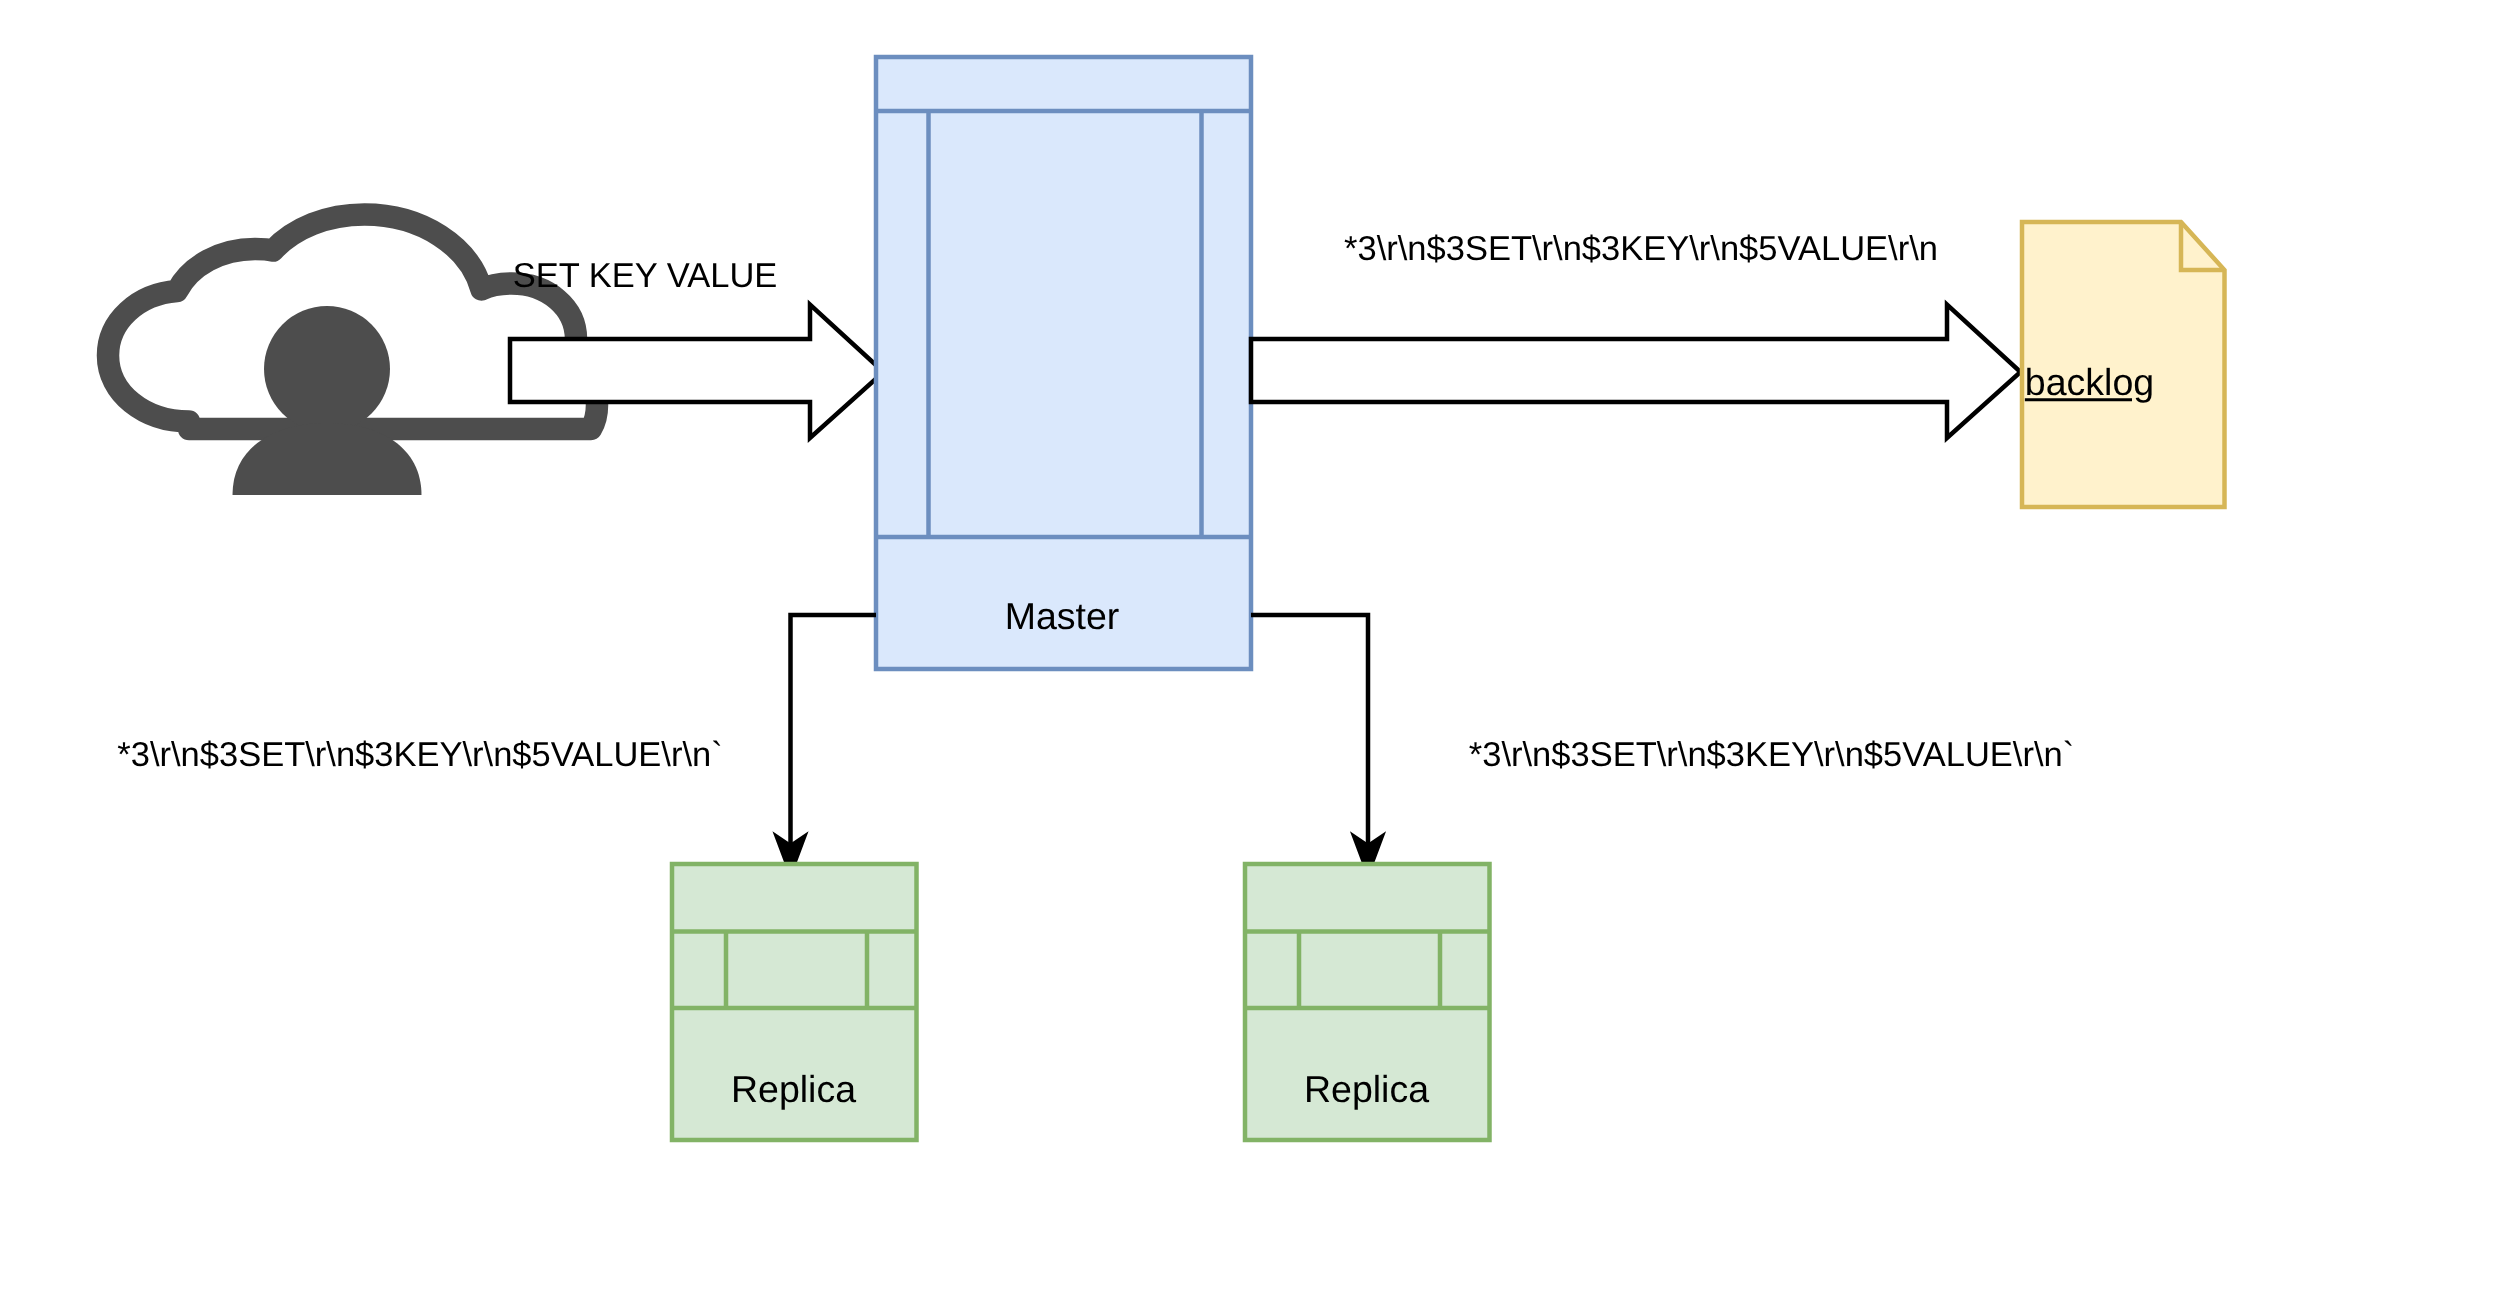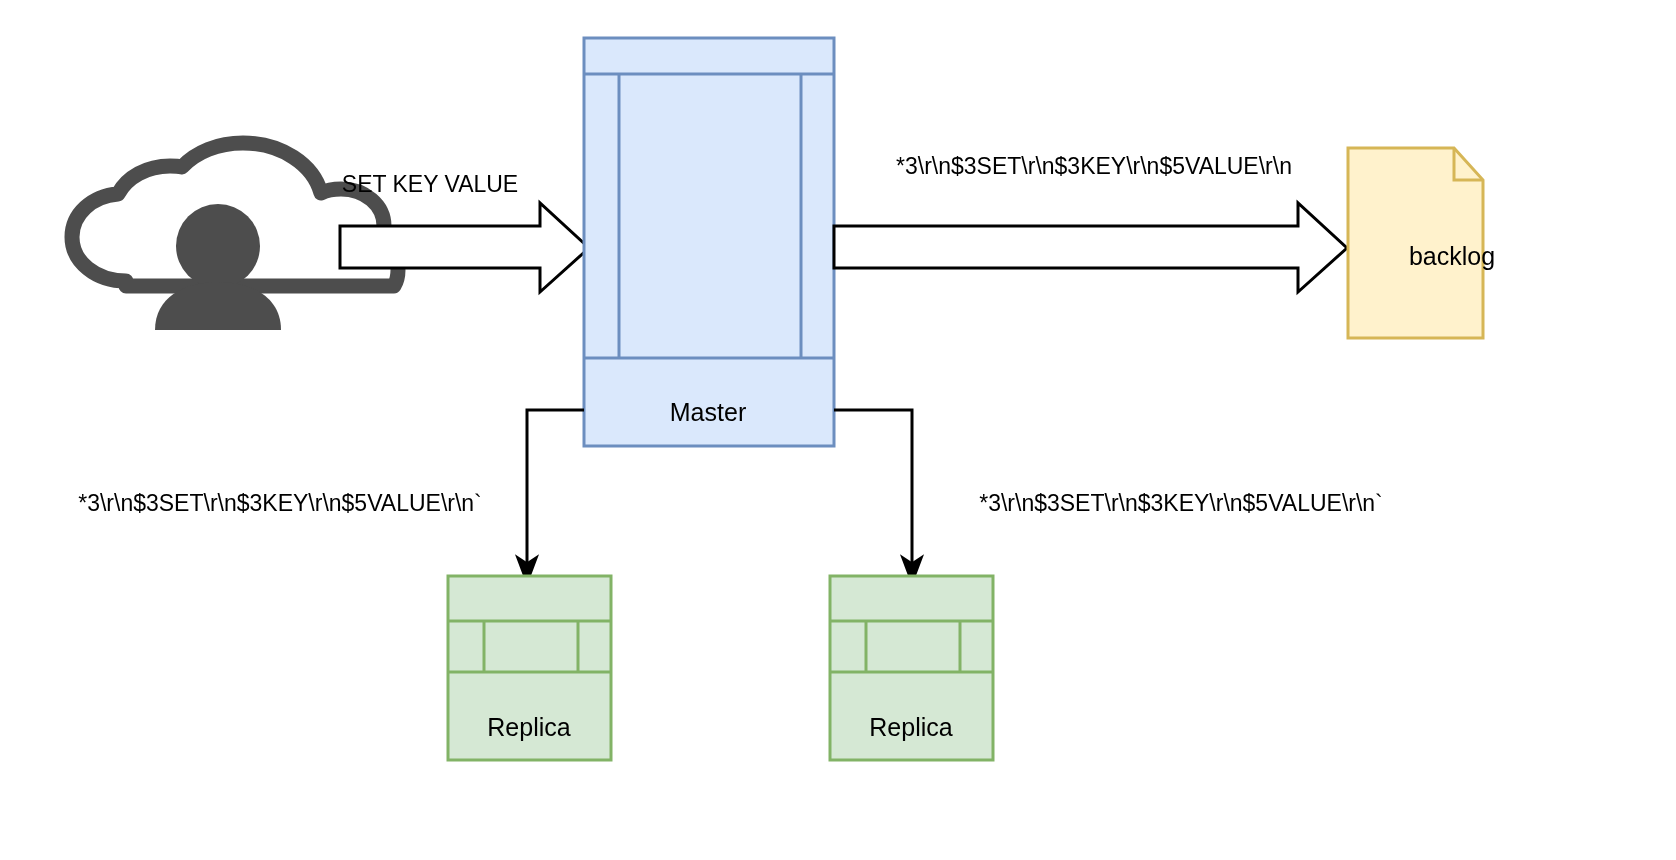--- a/index.html
+++ b/index.html
@@ -156,19 +156,19 @@
   <div class="lbl lbl-edge centered" style="left:430px; top:184px;">SET KEY VALUE</div>
 
   <div class="lbl lbl-edge centered" style="left:1094px; top:166px;">*3\r\n$3SET\r\n$3KEY\r\n$5VALUE\r\n</div>
 
   <div class="lbl lbl-edge centered" style="left:280px; top:503px;">*3\r\n$3SET\r\n$3KEY\r\n$5VALUE\r\n`</div>
 
   <div class="lbl lbl-edge centered" style="left:1181px; top:503px;">*3\r\n$3SET\r\n$3KEY\r\n$5VALUE\r\n`</div>
 
   <div class="lbl lbl-node centered" style="left:708px; top:412px;">Master</div>
 
-  <div class="lbl lbl-node centered" style="left:1452px; top:256px;">backlog</div>
+  <div class="lbl lbl-node centered" style="left:1393px; top:256px;text-decoration:underline;">backlog</div>
 
   <div class="lbl lbl-node centered" style="left:529px; top:727px;">Replica</div>
 
   <div class="lbl lbl-node centered" style="left:911px; top:727px;">Replica</div>
 
 </div>
 
 </body></html>

